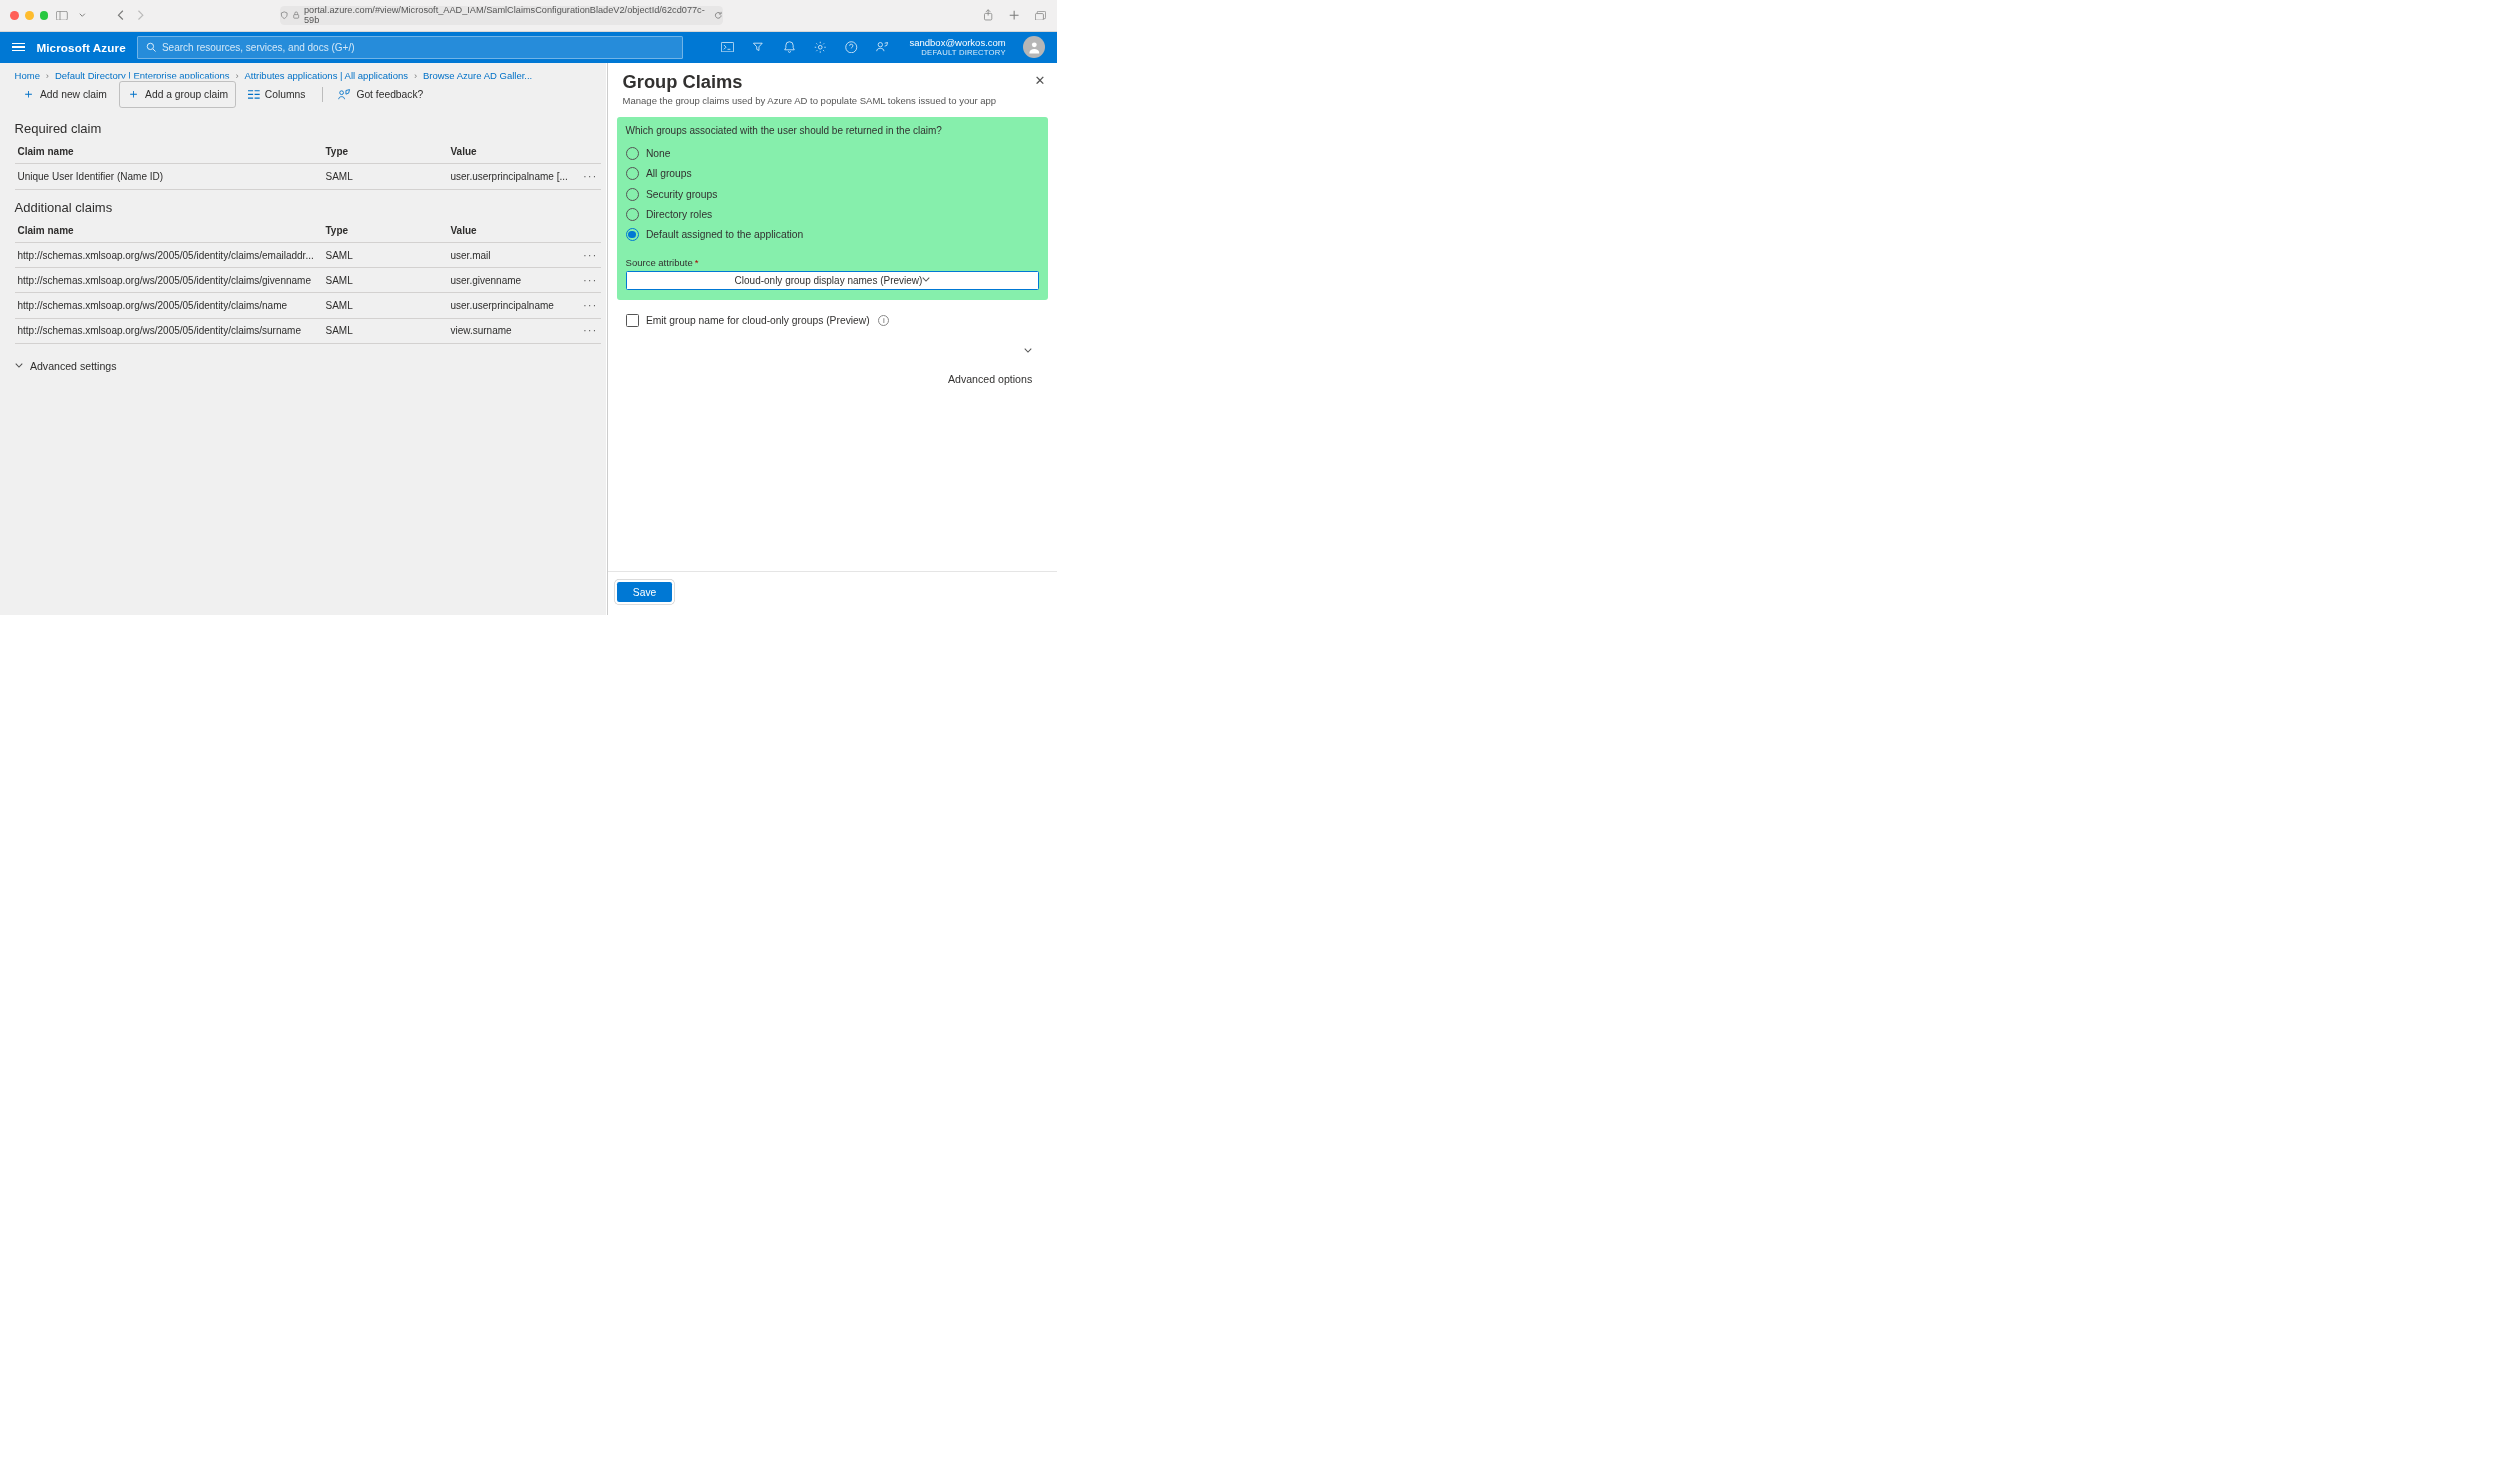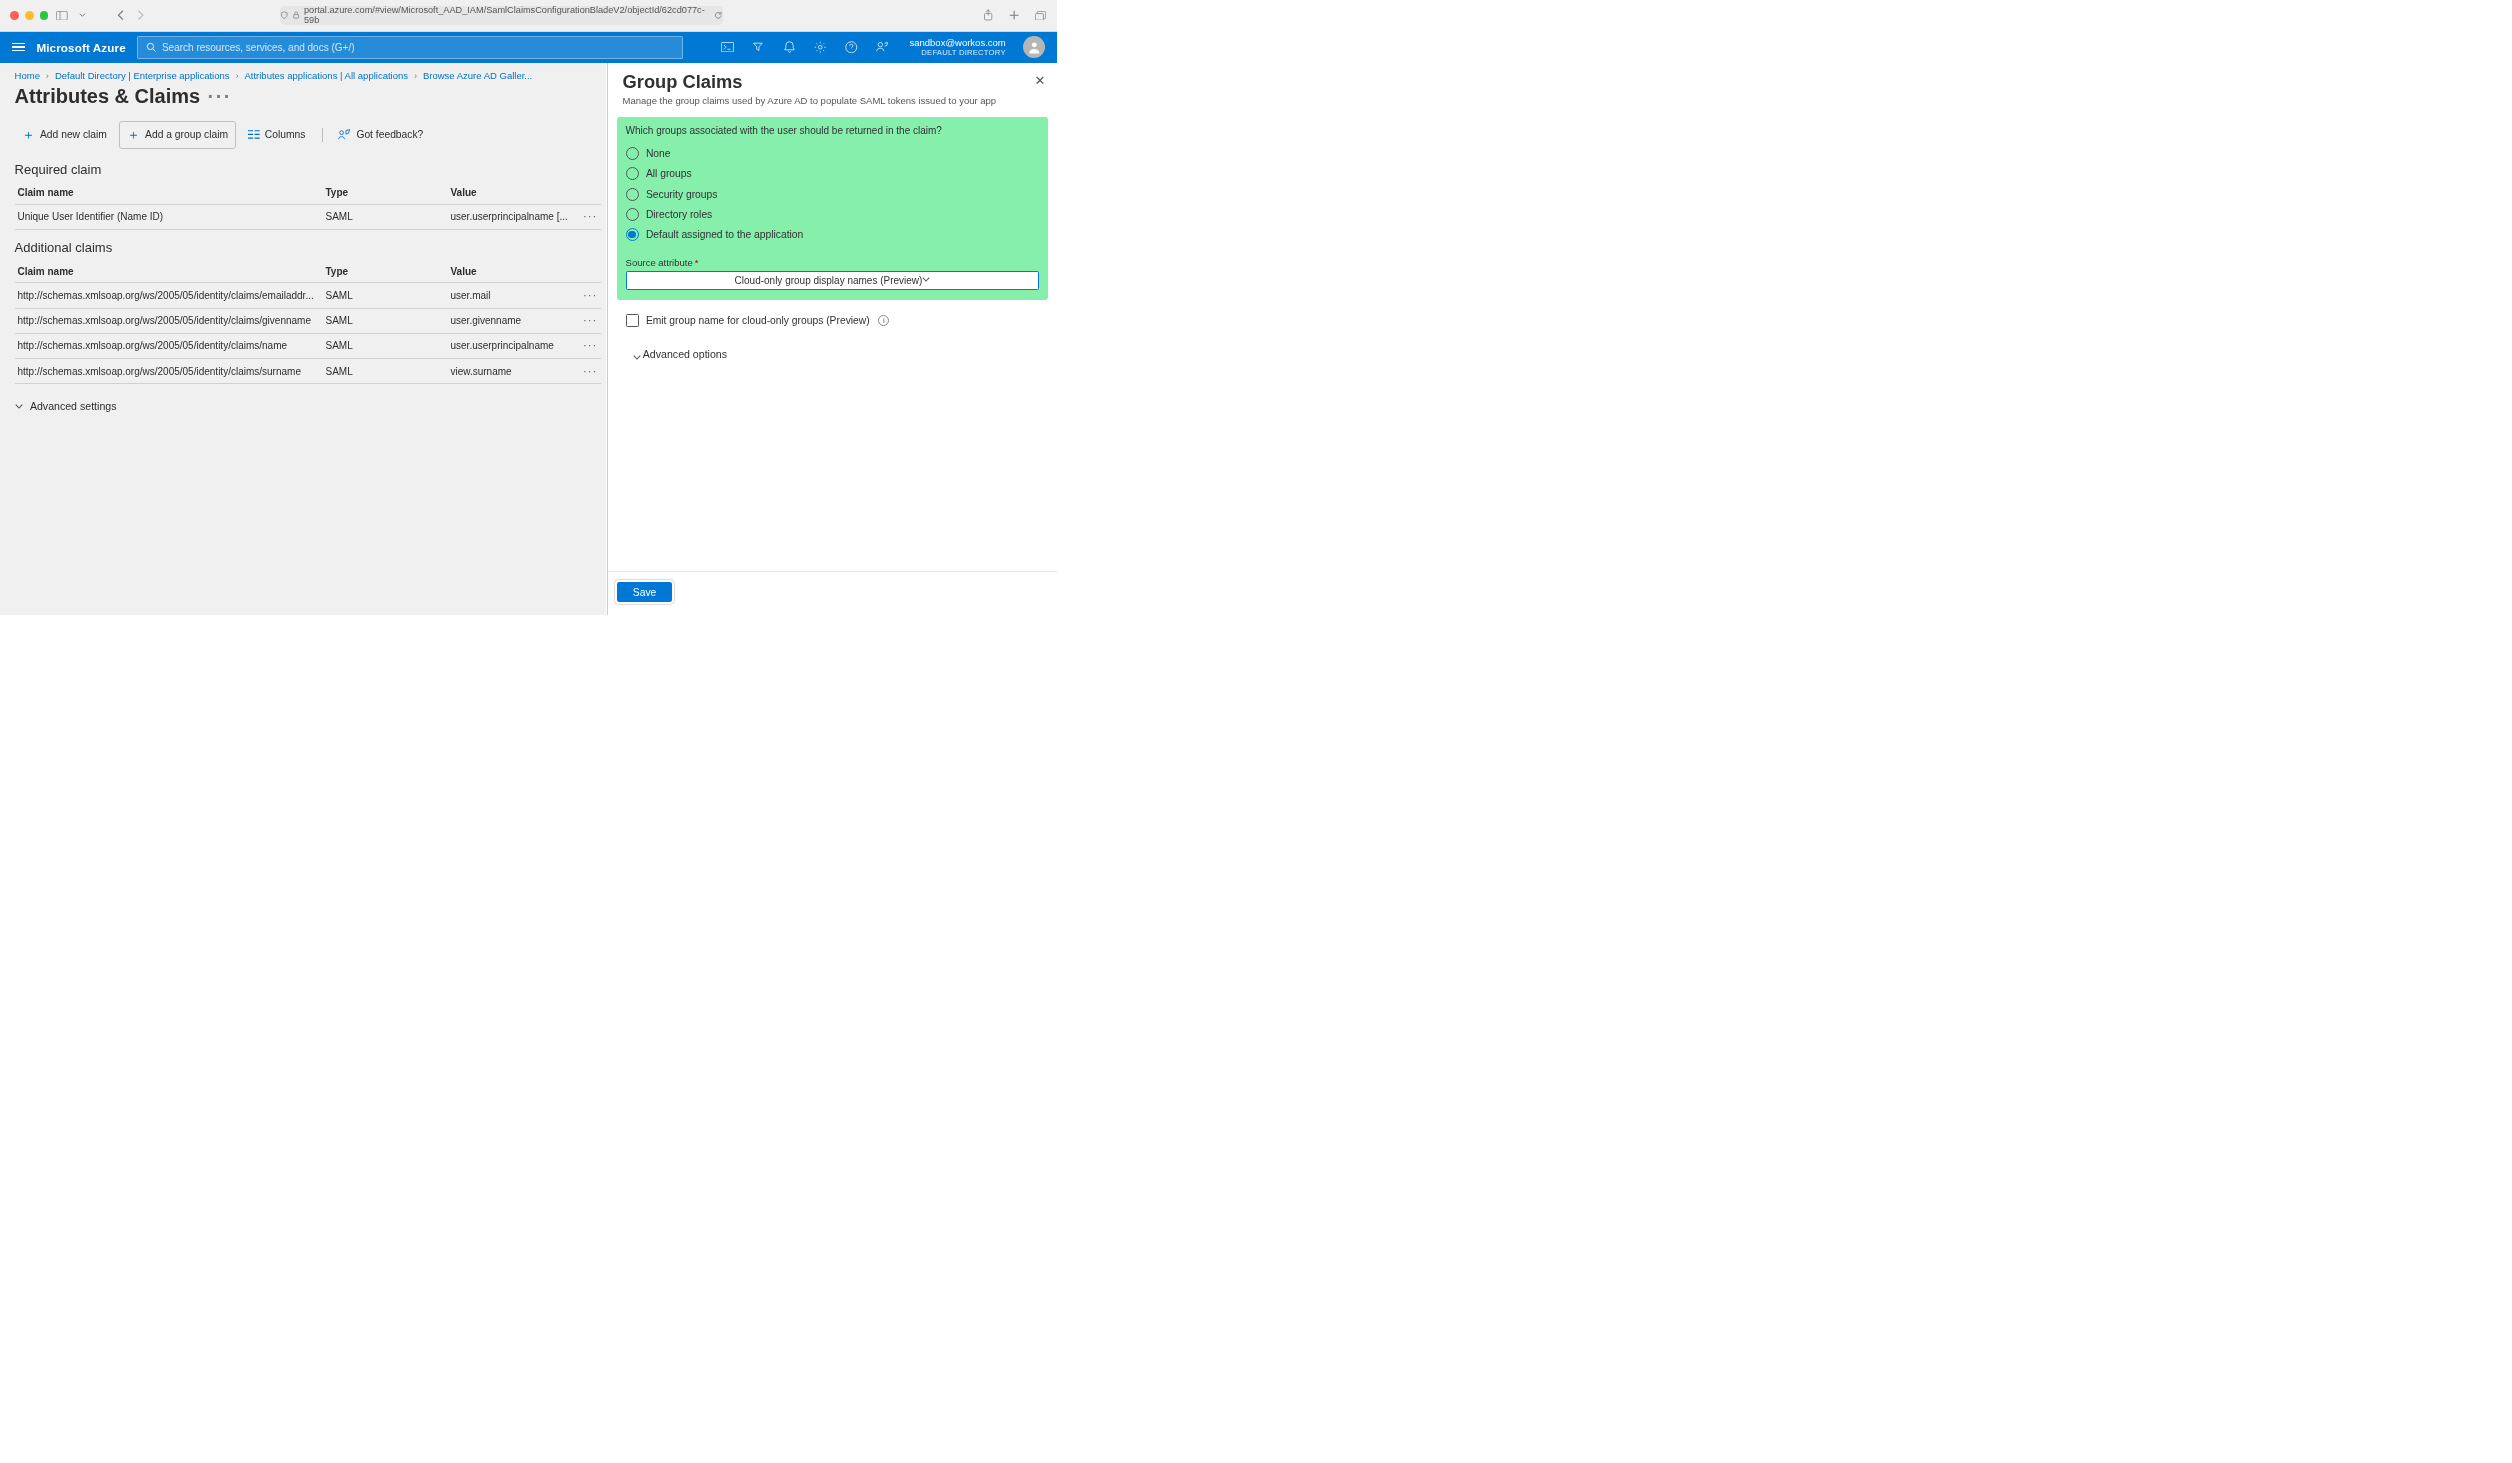--- a/index.html
+++ b/index.html
@@ -160,21 +160,21 @@
     display:flex; align-items:center; justify-content:center;
     padding:0 5.9px; font-size:10px; color:#323130;
     background:#fff;
   }
   .select-box .chev{color:#555;}
 
   .checkbox-row{ display:flex; align-items:center; gap:7.3px; padding: 14.6px 8.8px; font-size:10.3px;}
   .checkbox{ width:13px;height:13px;border:0.7px solid #555;border-radius:1.5px;flex-shrink:0;}
   .info-icon{ width:11px;height:11px;border:0.7px solid #888;border-radius:50%;display:flex;align-items:center;justify-content:center;font-size:8px;color:#666;margin-left:1.5px;}
 
-  .adv-opt-row{ display:flex;align-items:flex-end; gap:2px; padding:5.9px 16px; font-size:10.6px;}
+  .adv-opt-row{ display:flex;align-items:flex-end; gap:20px; padding:5.9px 16px; font-size:10.6px;flex-direction:column;}
 
   .panel-footer{
     border-top:0.7px solid #e5e5e5;
     padding: 10.3px 8.8px 13px;
   }
   .save-btn{
     background: var(--azure-blue);
     color:#fff;
     border:none;
     padding: 4.4px 16px;
@@ -319,24 +319,20 @@
   <div class="breadcrumb">
     <a href="#">Home</a>
     <span class="chev">›</span>
     <a href="#">Default Directory | Enterprise applications</a>
     <span class="chev">›</span>
     <a href="#">Attributes applications | All applications</a>
     <span class="chev">›</span>
     <a href="#">Browse Azure AD Galler...</a>
   </div>
 
-  <h1 class="page-title">
-    <span>Attributes &amp; Claims</span>
-    <span class="more">···</span>
-  </h1>
 
   <div class="toolbar">
     <div class="tbtn">
       <span class="plus">＋</span>
       <span>Add new claim</span>
     </div>
     <div class="tbtn highlighted">
       <span class="plus">＋</span>
       <span>Add a group claim</span>
     </div>

